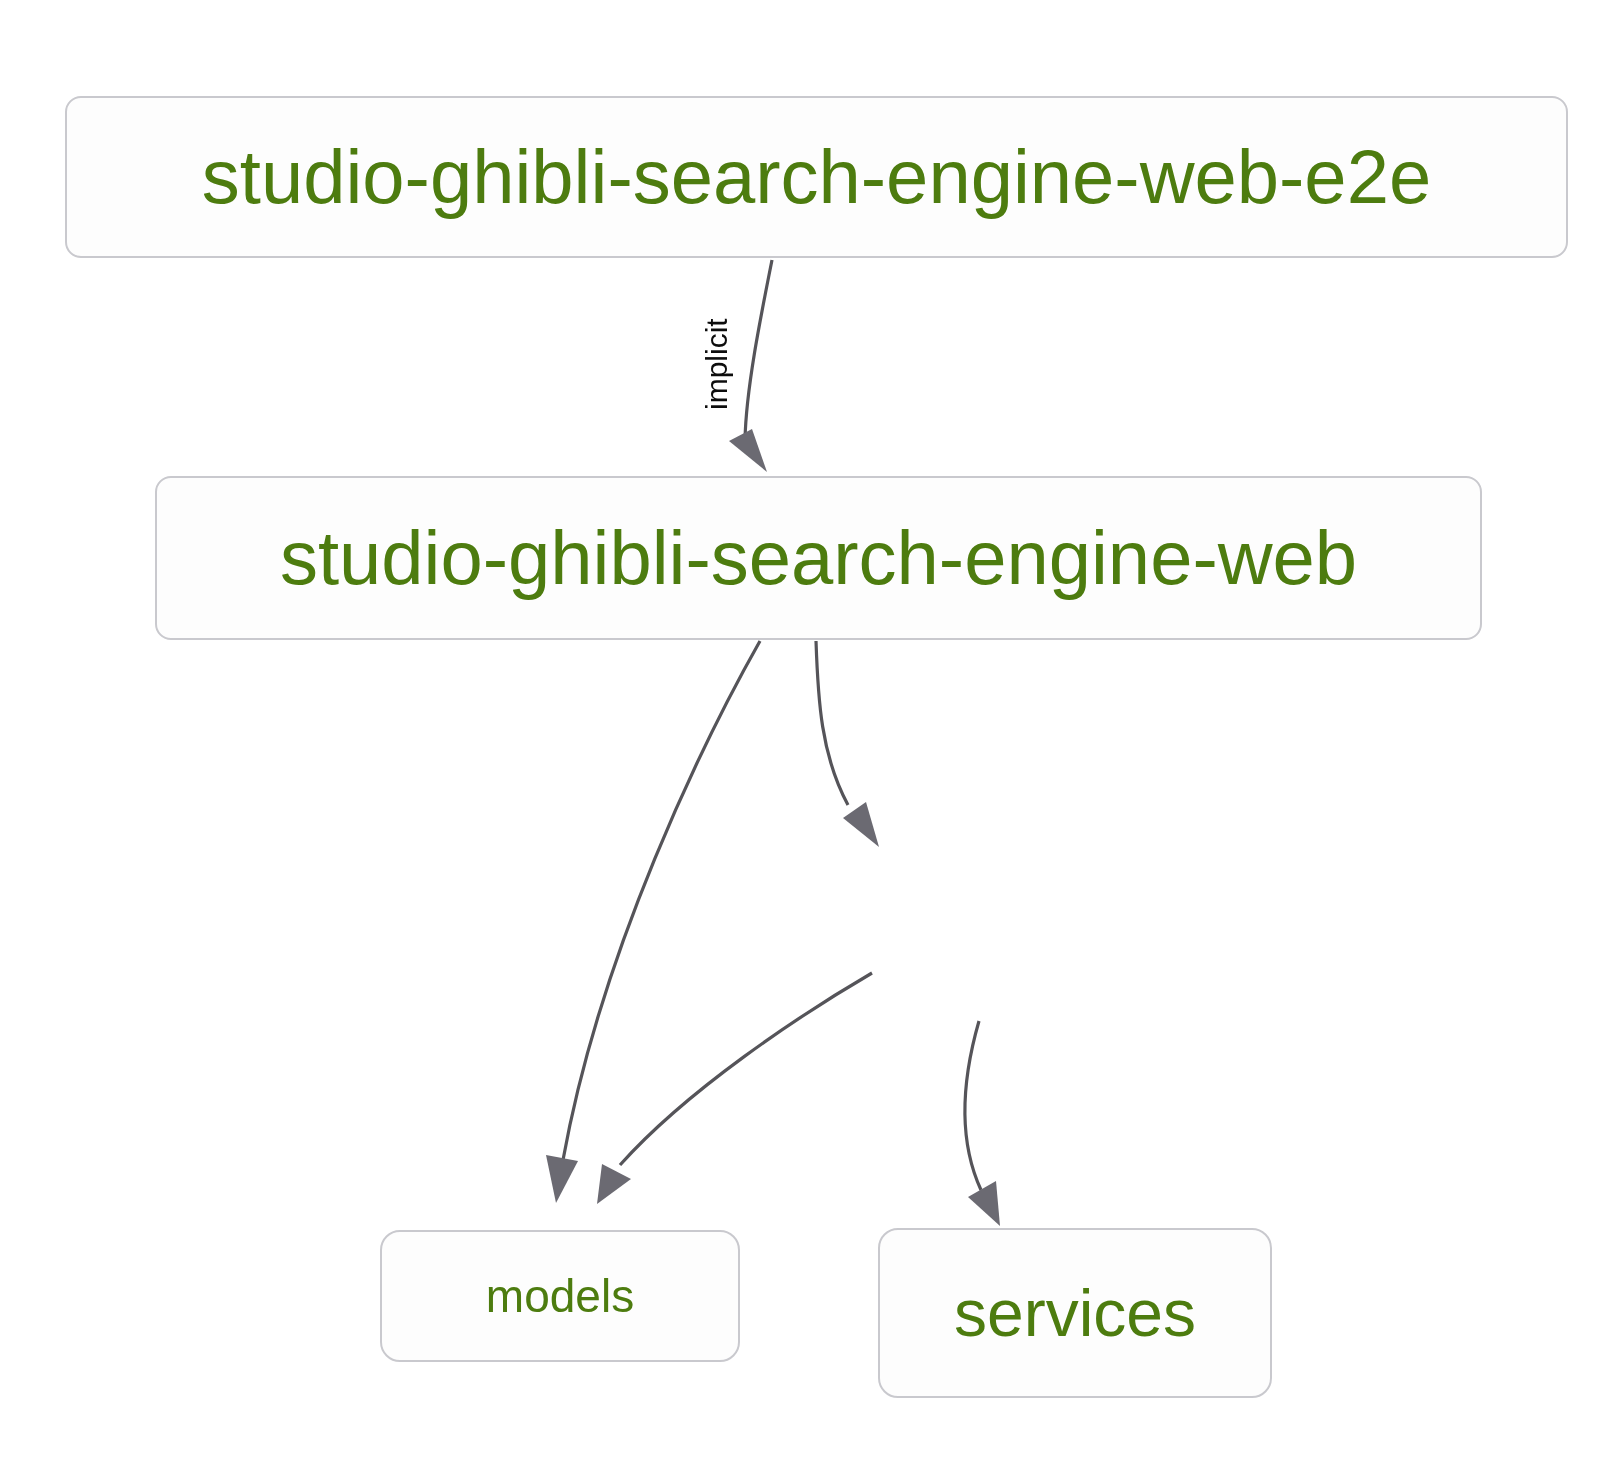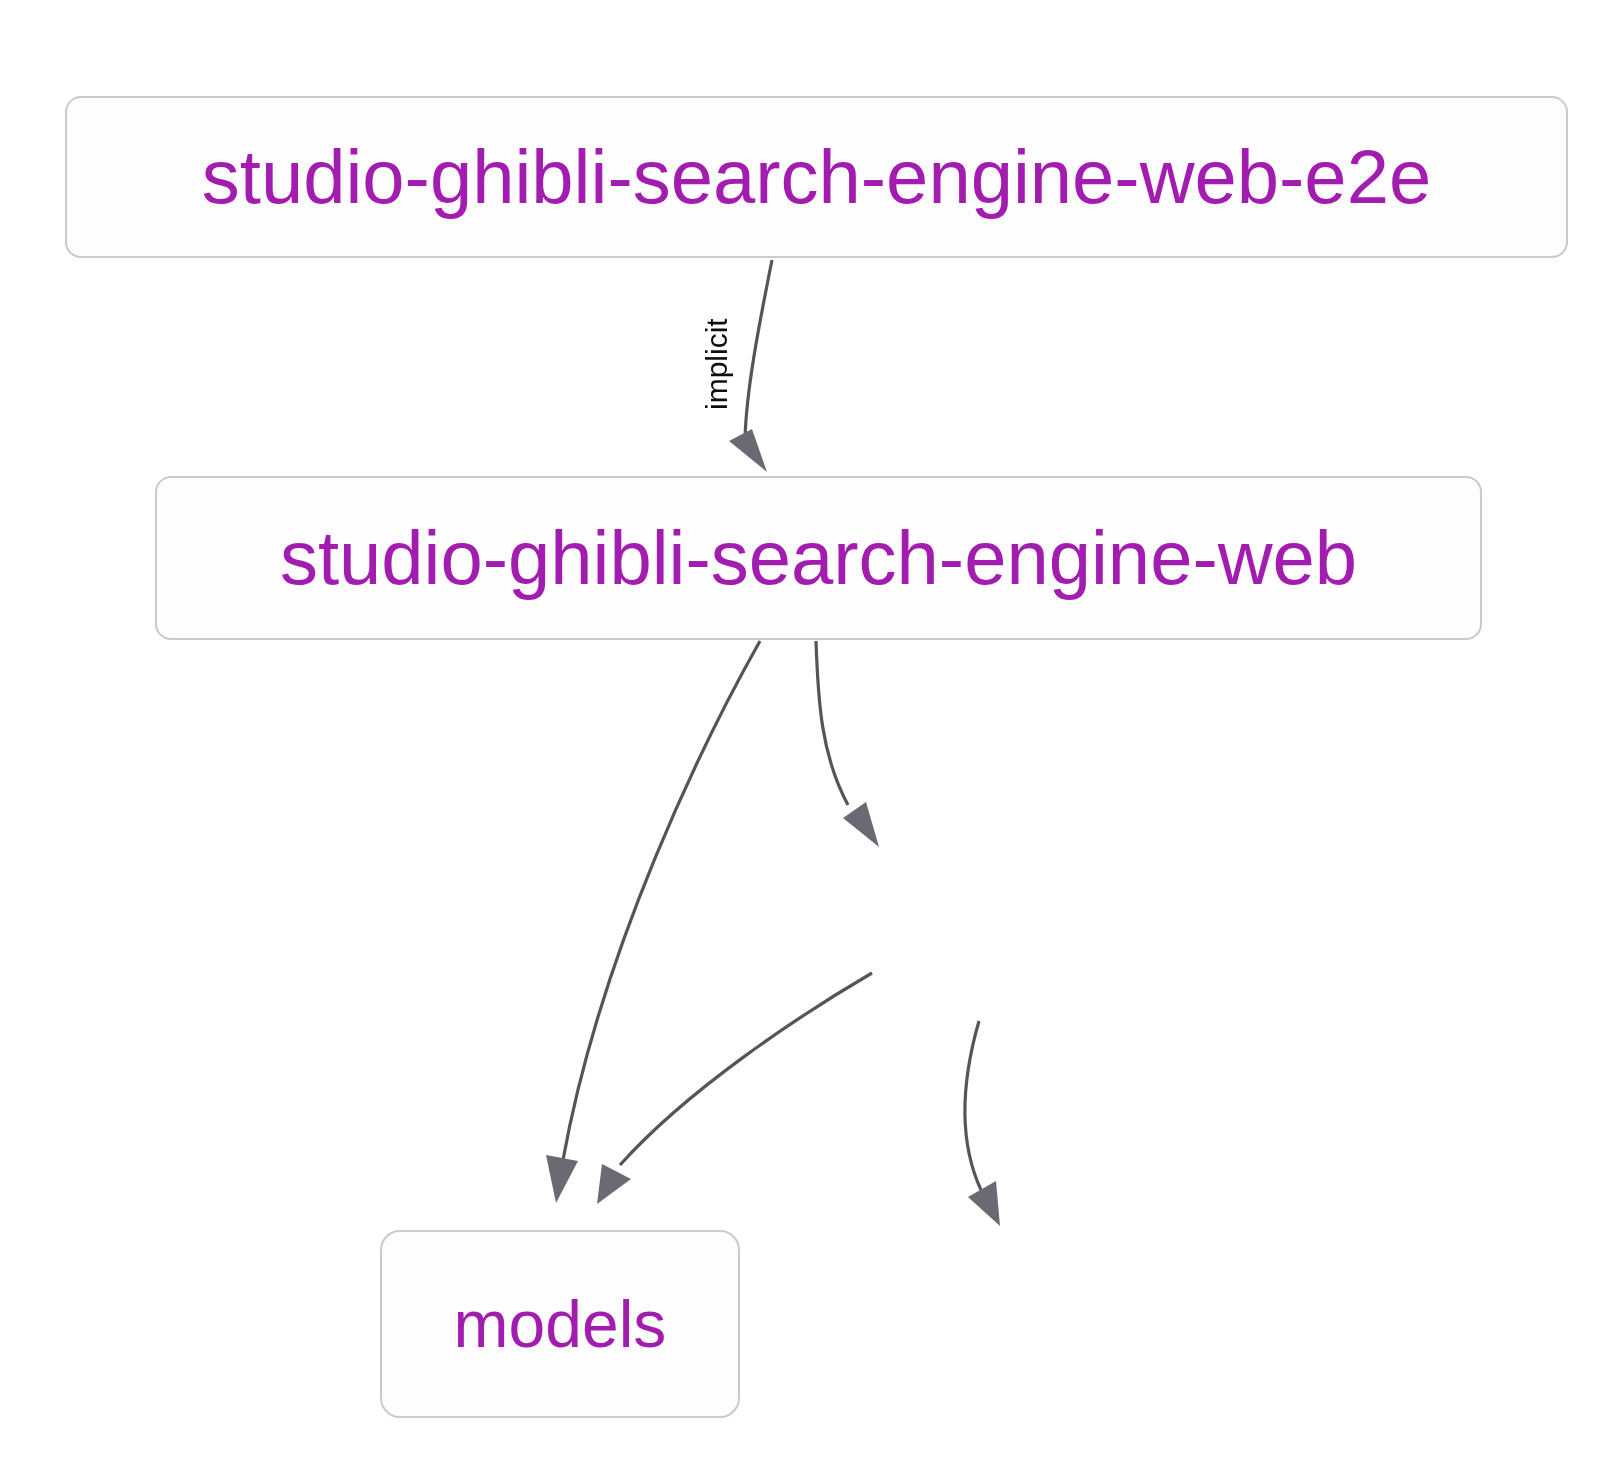--- a/index.html
+++ b/index.html
@@ -32,21 +32,21 @@
     align-items: center;
     justify-content: center;
     color: #666173;
     font-family: "Liberation Sans", sans-serif;
     font-weight: 400;
     line-height: 1;
     white-space: nowrap;
   }
   .node-label {
     display: block;
-    color: #a21caf;
+    color: #4d7c0f;
   }
   #node-root {
     left: 65px;
     top: 96px;
     width: 1503px;
     height: 162px;
     font-size: 76px;
   }
   #node-web {
     left: 155px;
@@ -60,22 +60,22 @@
     top: 851px;
     width: 271px;
     height: 169px;
     font-size: 66px;
     border-radius: 20px;
   }
   #node-models {
     left: 380px;
     top: 1230px;
     width: 360px;
-    height: 188px;
-    font-size: 66px;
+    height: 132px;
+    font-size: 46px;
     border-radius: 20px;
   }
   #node-services {
     left: 878px;
     top: 1228px;
     width: 394px;
     height: 170px;
     font-size: 66px;
     border-radius: 20px;
   }
@@ -143,16 +143,19 @@
 
   <div class="node" id="node-web">
     <span class="node-label">studio-ghibli-search-engine-web</span>
   </div>
 
 
   <div class="node" id="node-models">
     <span class="node-label">models</span>
   </div>
 
+  <div class="node" id="node-services">
+    <span class="node-label">services</span>
+  </div>
 
   <div class="edge-label" id="edge-label-implicit">implicit</div>
 
 </div>
 
 </body></html>

